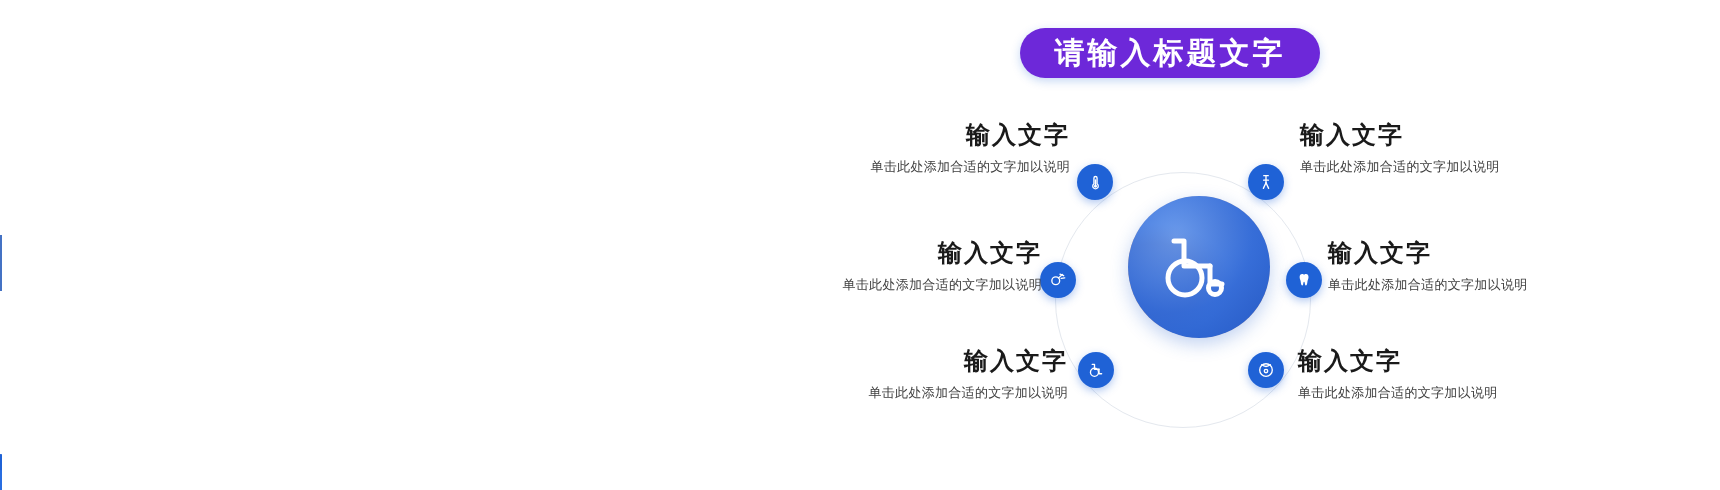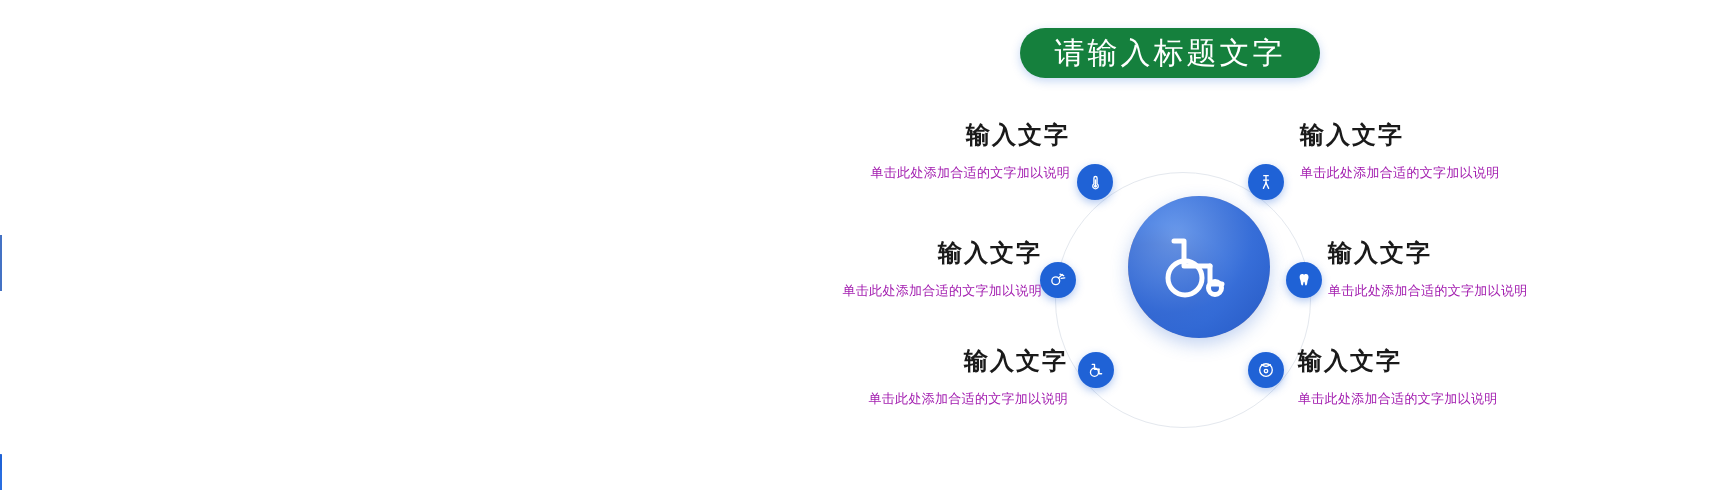--- a/index.html
+++ b/index.html
@@ -12,24 +12,24 @@
 
   
   .slide { position: relative; background: #ffffff; overflow: hidden; }
   .slide-left  { width: 768px; height: 490px; }
   .slide-right { width: 952px; height: 490px; }
   .slide-divider { width: 2px; height: 490px; background: #d9dde3; flex: 0 0 2px; }
 
   
   .title-pill {
     position: absolute;
-    background: #15803d;
+    background: #6d28d9;
     border-radius: 999px;
     color: #ffffff;
-    font-weight: normal;
+    font-weight: bold;
     letter-spacing: 3px;
     display: flex; align-items: center; justify-content: center;
     box-shadow: 0 3px 10px rgba(24,96,212,.25);
   }
   .title-left  { left: 242px; top: 45px;  width: 310px; height: 52px; font-size: 31px; }
 
   
   .timeline {
     position: absolute; left: -14px; top: 235px;
     width: 750px; height: 56px;
@@ -72,21 +72,21 @@
     box-shadow: 0 3px 8px rgba(31,98,214,.35);
   }
   .sat svg { display: block; }
 
   .r-block { position: absolute; }
   .r-head {
     font-size: 24px; font-weight: bold; color: #1a1a1a;
     letter-spacing: 2px; white-space: nowrap; line-height: 1.1;
   }
   .r-sub {
-    margin-top: 16px; font-size: 13px; color: #a21caf;
+    margin-top: 10px; font-size: 13px; color: #404040;
     letter-spacing: .3px; white-space: nowrap;
   }
   .ta-right { text-align: right; }
   .ta-left  { text-align: left; }
 </style>
 </head>
 <body>
 
 <div class="deck">
 

